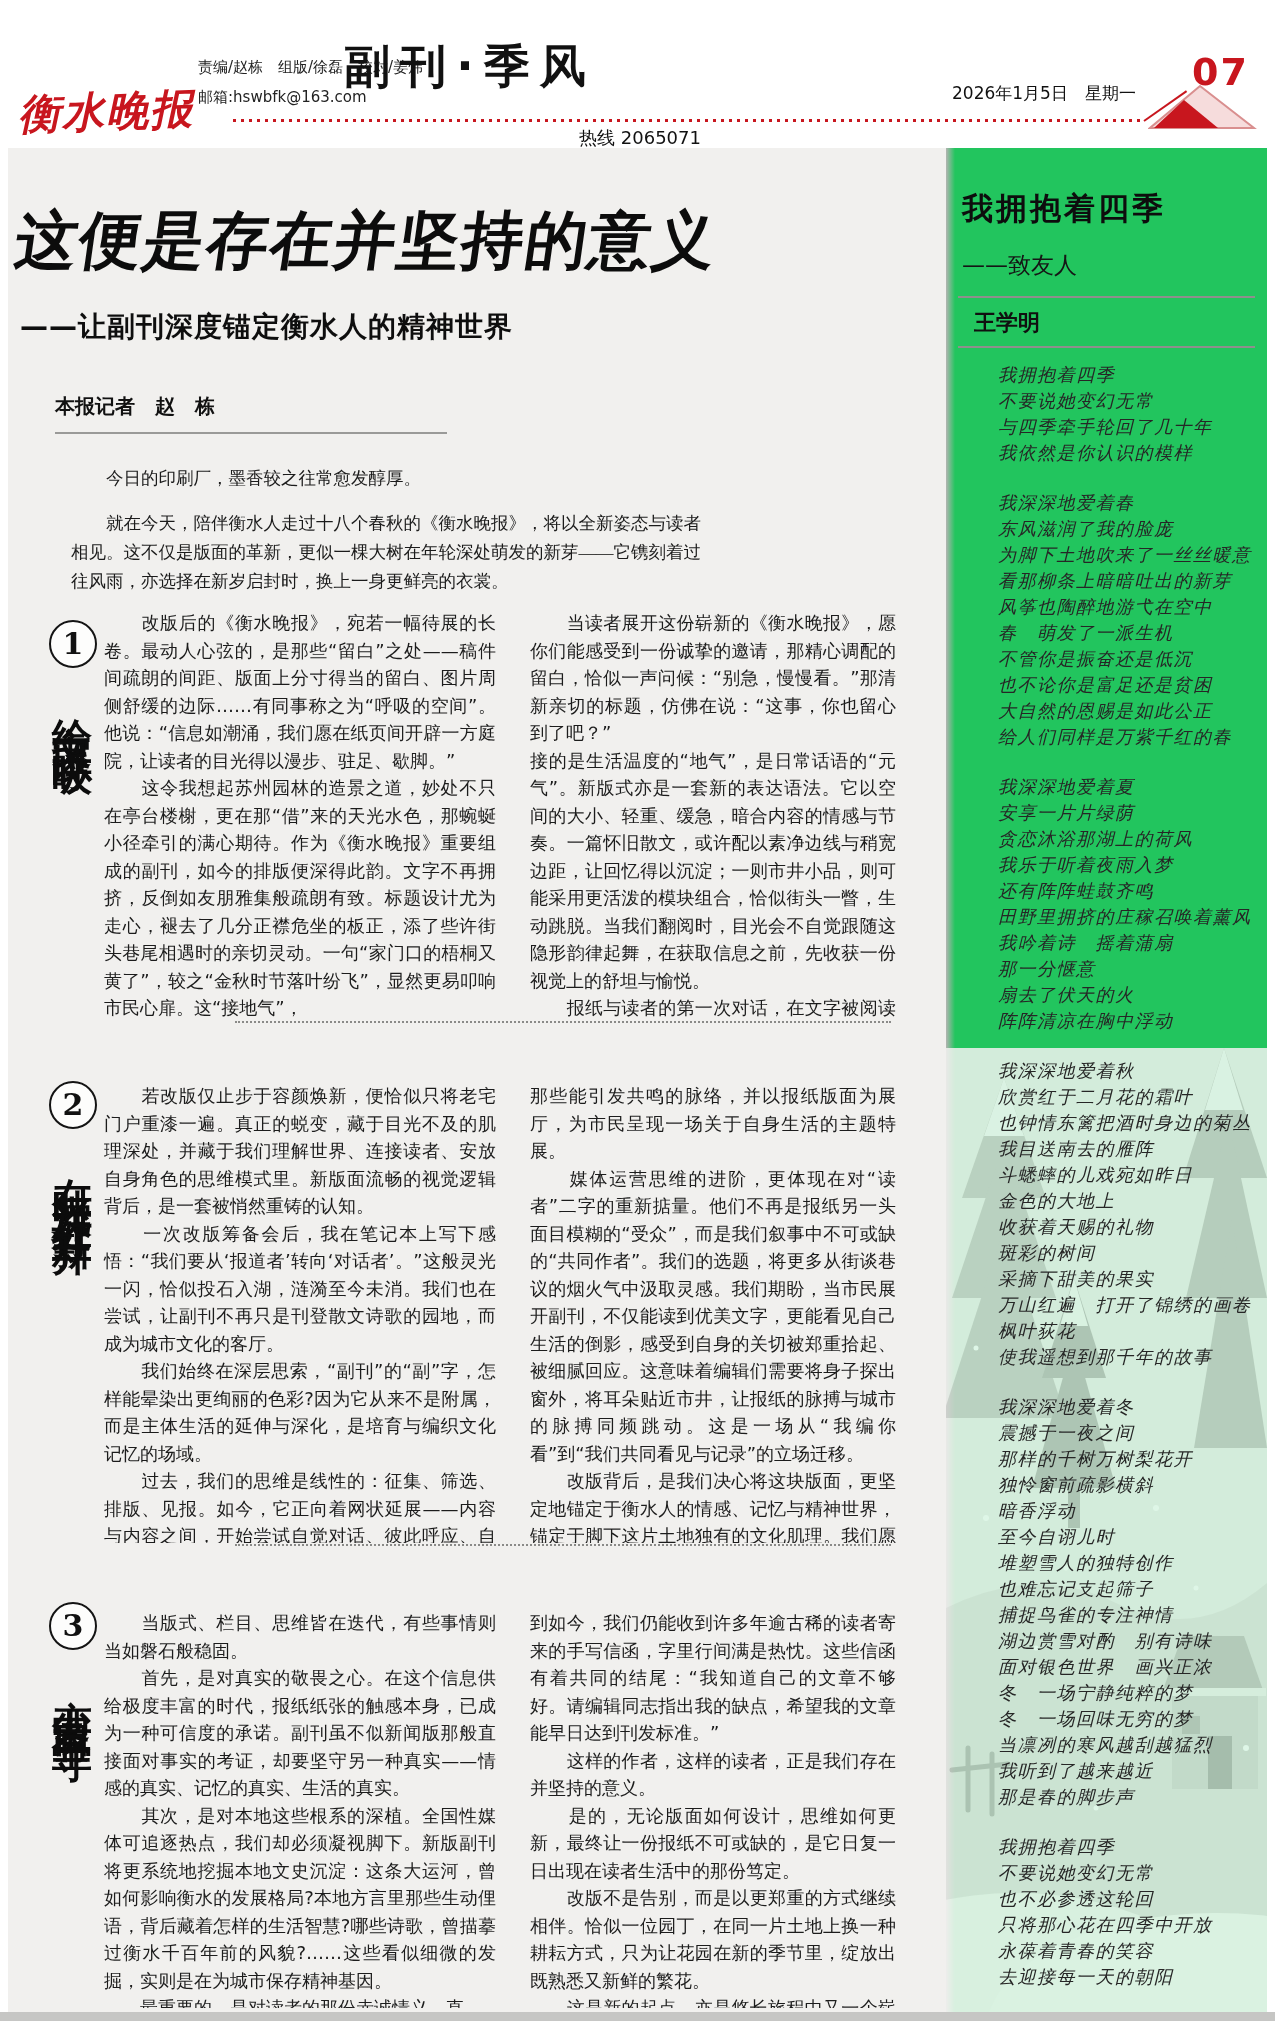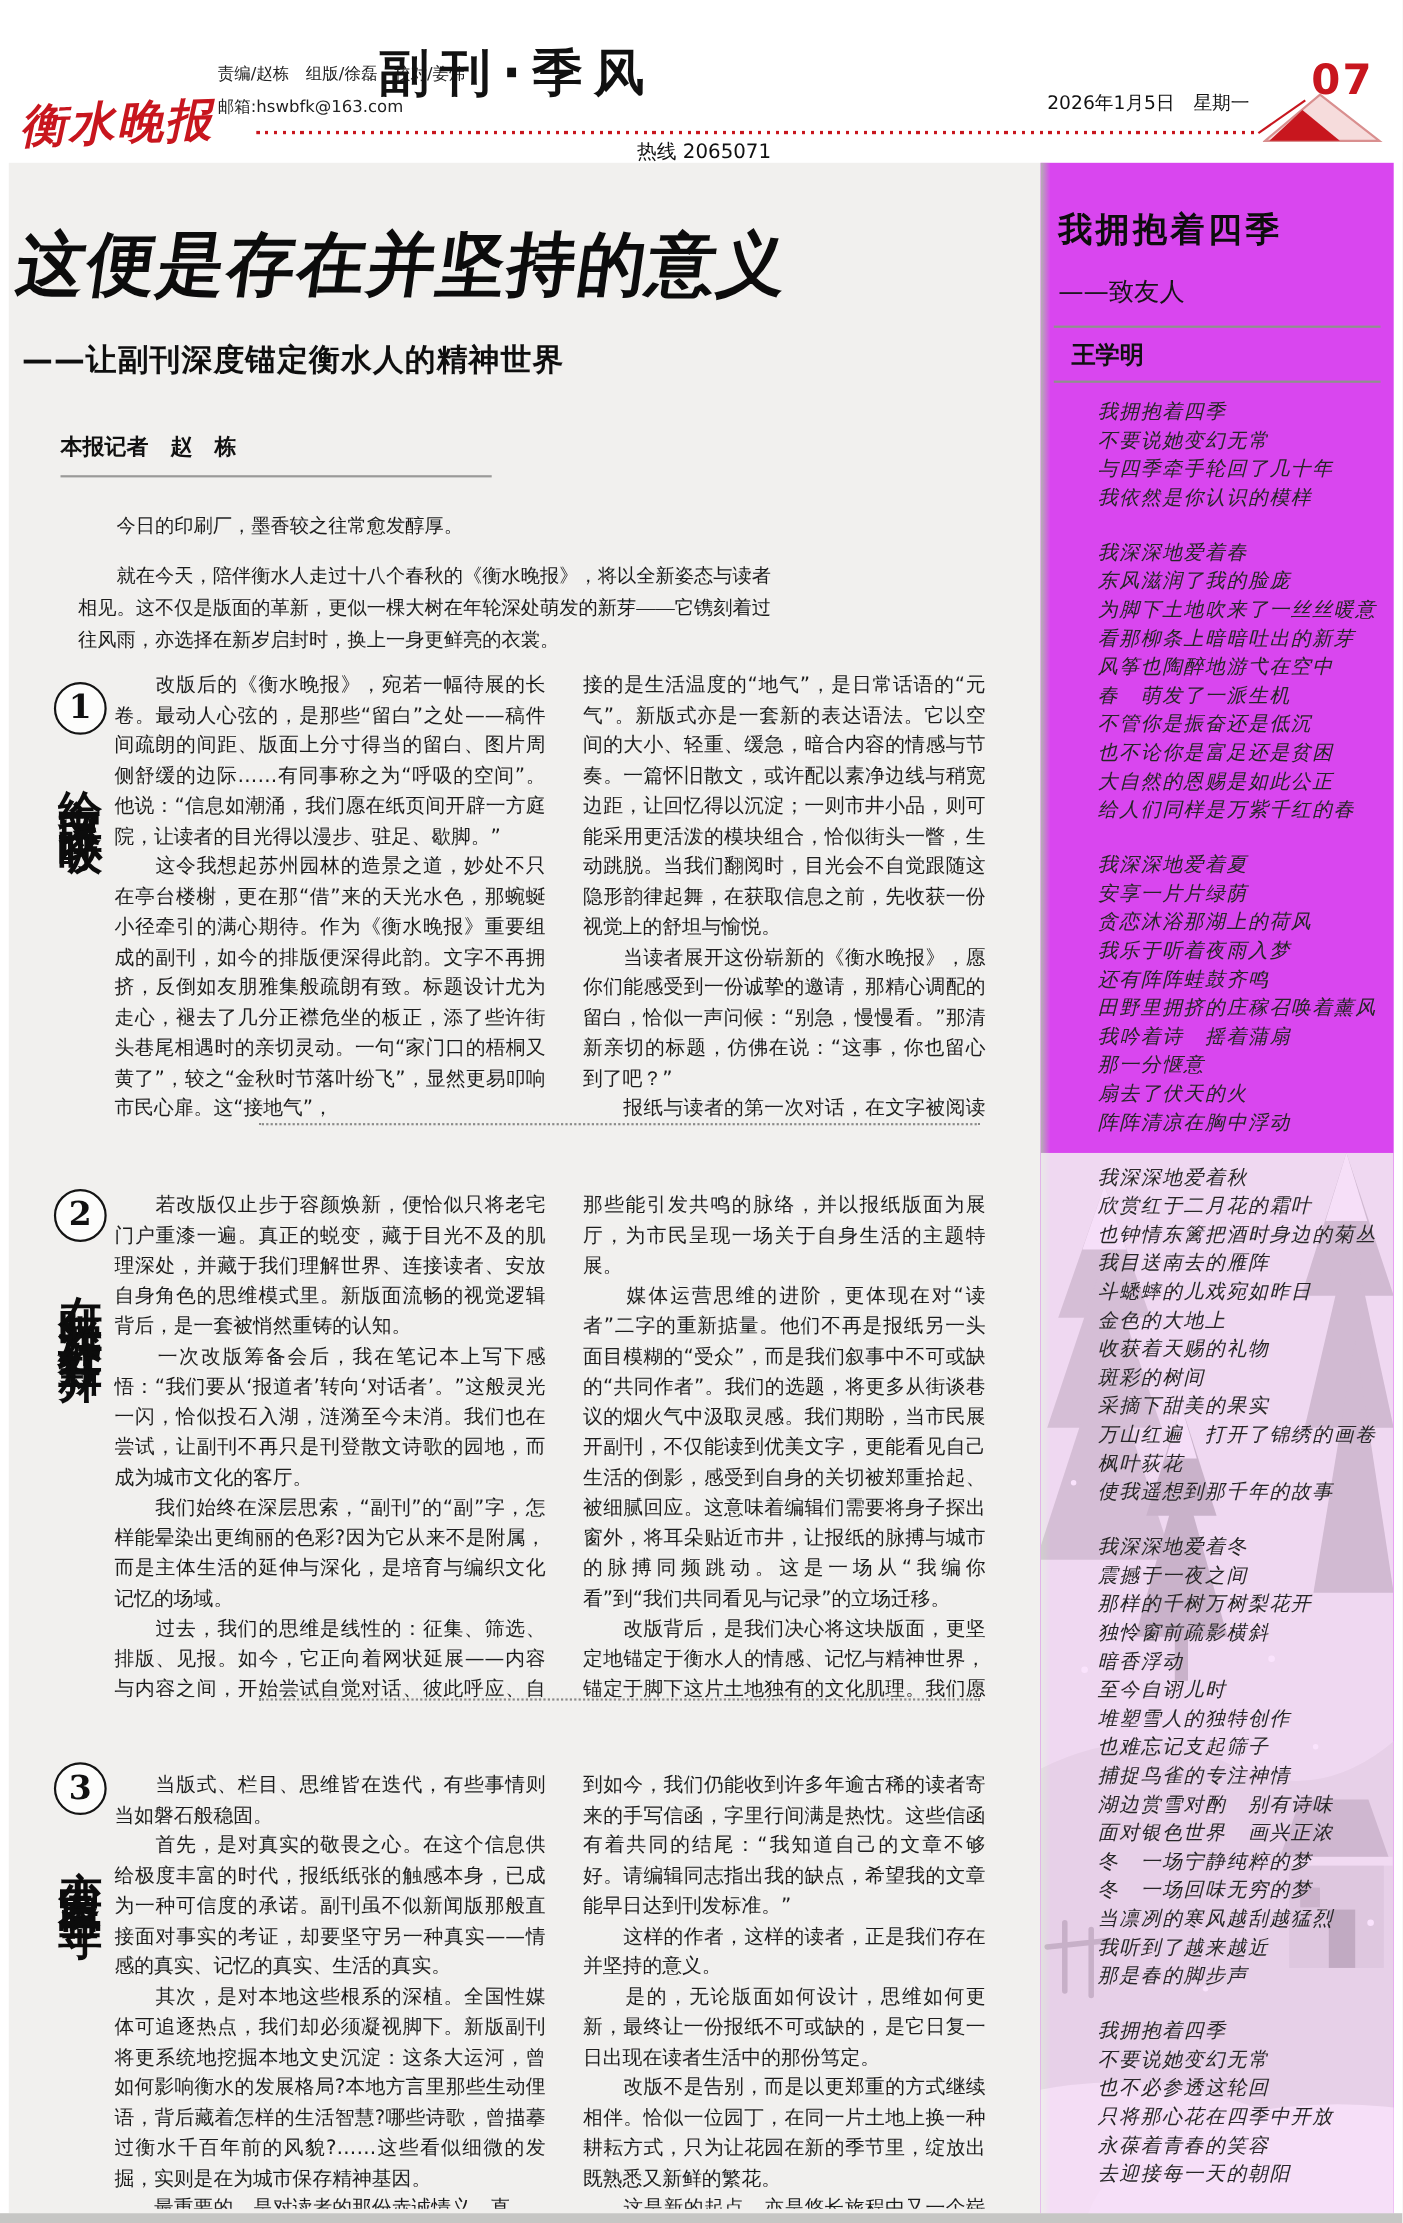--- a/index.html
+++ b/index.html
@@ -45,21 +45,21 @@
           letter-spacing:8px;color:#0c0c0c;margin-left:auto;margin-right:auto;}
   .cols{position:absolute;left:96px;top:6px;display:flex;gap:34px;}
   .coltext{font-size:18px;line-height:27.5px;text-align:justify;word-break:break-all;color:#1c1c1c;margin-top:25px;}
   .col-a{width:392px;}
   .col-b{width:366px;}
   .coltext p{margin:0;}
   .divider{position:absolute;left:227px;width:656px;border-top:2px dotted #8a8a88;}
   .div1{top:873px;}
   .div2{top:1396px;}
   
-  .sidebar{position:absolute;left:946px;top:148px;width:321px;height:1864px;background:#d946ef;overflow:hidden;}
+  .sidebar{position:absolute;left:946px;top:148px;width:321px;height:1864px;background:#22c55e;overflow:hidden;}
   .side-shadow{position:absolute;left:0;top:0;width:9px;height:1864px;
                background:linear-gradient(90deg,#b3b3b1,rgba(230,230,228,0));}
   .poem-title{position:absolute;left:16px;top:40px;font-size:31px;font-weight:bold;letter-spacing:3px;color:#0d0d0d;}
   .poem-dedication{position:absolute;left:16px;top:102px;font-size:23px;color:#151515;}
   .side-rule1{position:absolute;left:12px;top:148px;width:297px;height:2px;background:#8f8f8d;}
   .poem-author{position:absolute;left:28px;top:160px;font-size:22px;font-weight:bold;color:#101010;}
   .side-rule2{position:absolute;left:12px;top:198px;width:297px;height:2px;background:#8f8f8d;}
   .poem{position:absolute;left:52px;top:214px;width:262px;z-index:2;}
   .stanza{margin:0 0 24px 0;}
   .poem-line{font-family:"DejaVu Serif","Liberation Serif",serif;font-style:italic;font-size:18px;
@@ -102,22 +102,22 @@
     <div class="rail" style="top:42px;">
       <span class="numbadge">1</span>
       <div class="vtitle">给文字以呼吸</div>
     </div>
     <div class="cols">
       <div class="coltext col-a">
           <p>　　改版后的《衡水晚报》，宛若一幅待展的长卷。最动人心弦的，是那些“留白”之处——稿件间疏朗的间距、版面上分寸得当的留白、图片周侧舒缓的边际……有同事称之为“呼吸的空间”。他说：“信息如潮涌，我们愿在纸页间开辟一方庭院，让读者的目光得以漫步、驻足、歇脚。”</p>
           <p>　　这令我想起苏州园林的造景之道，妙处不只在亭台楼榭，更在那“借”来的天光水色，那蜿蜒小径牵引的满心期待。作为《衡水晚报》重要组成的副刊，如今的排版便深得此韵。文字不再拥挤，反倒如友朋雅集般疏朗有致。标题设计尤为走心，褪去了几分正襟危坐的板正，添了些许街头巷尾相遇时的亲切灵动。一句“家门口的梧桐又黄了”，较之“金秋时节落叶纷飞”，显然更易叩响市民心扉。这“接地气”，</p>
         </div>
       <div class="coltext col-b">
+          <p>　　当读者展开这份崭新的《衡水晚报》，愿你们能感受到一份诚挚的邀请，那精心调配的留白，恰似一声问候：“别急，慢慢看。”那清新亲切的标题，仿佛在说：“这事，你也留心到了吧？”</p>
           <p>接的是生活温度的“地气”，是日常话语的“元气”。新版式亦是一套新的表达语法。它以空间的大小、轻重、缓急，暗合内容的情感与节奏。一篇怀旧散文，或许配以素净边线与稍宽边距，让回忆得以沉淀；一则市井小品，则可能采用更活泼的模块组合，恰似街头一瞥，生动跳脱。当我们翻阅时，目光会不自觉跟随这隐形韵律起舞，在获取信息之前，先收获一份视觉上的舒坦与愉悦。</p>
-          <p>　　当读者展开这份崭新的《衡水晚报》，愿你们能感受到一份诚挚的邀请，那精心调配的留白，恰似一声问候：“别急，慢慢看。”那清新亲切的标题，仿佛在说：“这事，你也留心到了吧？”</p>
           <p>　　报纸与读者的第一次对话，在文字被阅读之前，便已通过这方寸版面的布局，悄然开启。</p>
         </div>
     </div>
   </div>
 
   <div class="divider div1"></div>
 
   <div class="section sec2">
     <div class="rail" style="top:30px;">
       <span class="numbadge">2</span>

